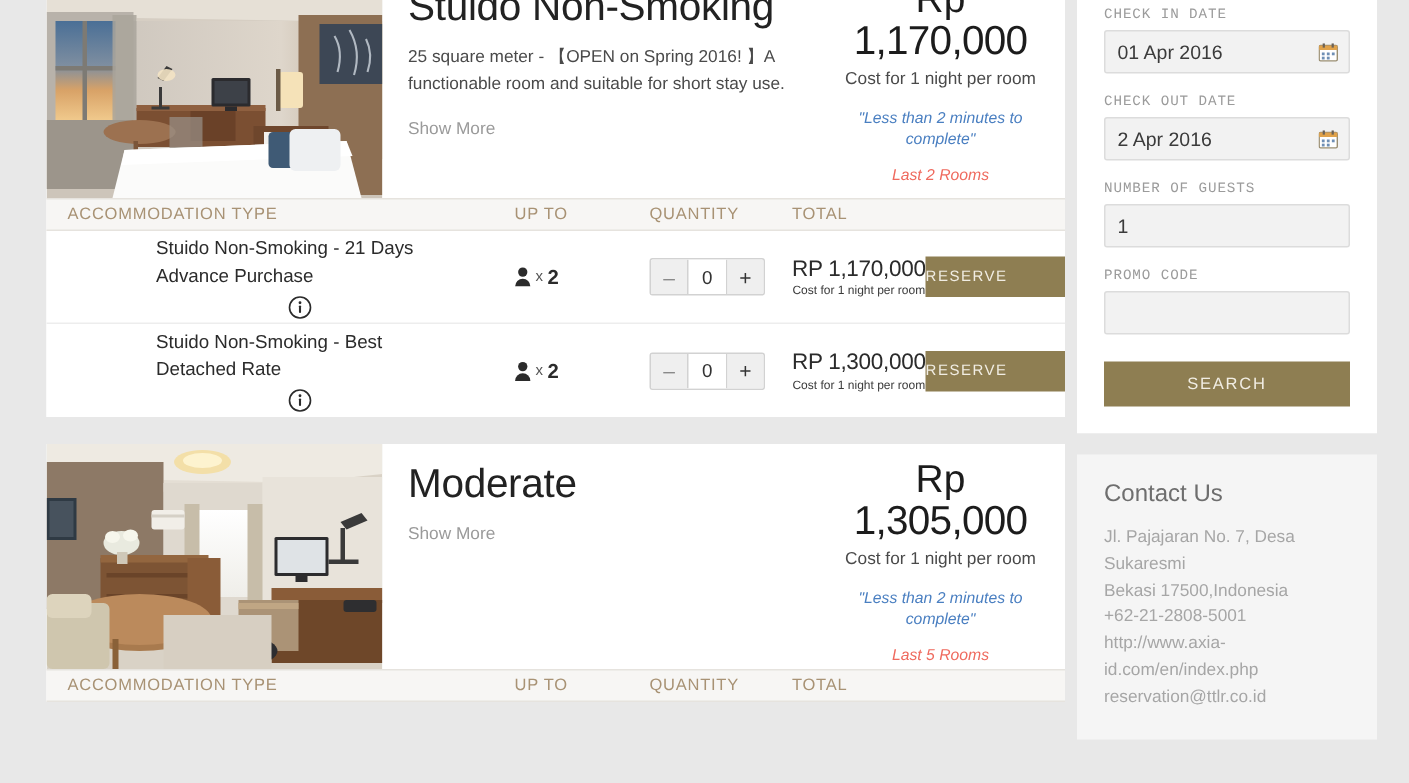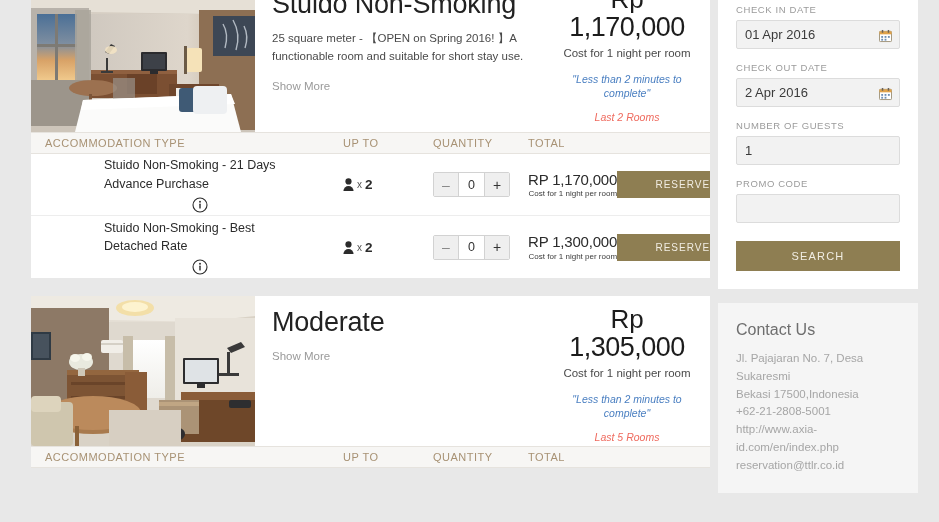--- a/index.html
+++ b/index.html
@@ -191,21 +191,21 @@
     border: none;
     border-left: 1px solid #d2d2d2;
     border-right: 1px solid #d2d2d2;
     text-align: center;
     font-size: 12.5px;
     color: #333;
     background: #fff;
     font-family: "Liberation Sans", sans-serif;
   }
 
-  .total-cell { text-align: right; }
+  .total-cell { text-align: center; }
   .total-amt {
     font-size: 15px;
     color: #2b2b2b;
     line-height: 1.15;
     letter-spacing: -0.2px;
     white-space: nowrap;
   }
   .total-sub {
     font-size: 8px;
     color: #3a3a3a;
@@ -215,41 +215,42 @@
 
   .reserve-btn {
     display: inline-block;
     background: #8e7e52;
     color: #f1ede3;
     border: none;
     font-size: 10px;
     letter-spacing: 1px;
     padding: 8px 0;
     width: 93px;
-    text-align: right;
+    text-align: left;
     cursor: pointer;
     font-family: "Liberation Sans", sans-serif;
   }
 
   
   .sidebar {
     position: absolute;
     left: 718px; top: 0;
     width: 200px;
   }
   .sb-panel {
     background: #ffffff;
     padding: 0 18px 18px 18px;
   }
   .sb-label {
     font-size: 9.5px;
     color: #9b9b9b;
     letter-spacing: 0.6px;
     margin-bottom: 5px;
     margin-top: 13px;
+    font-family: Liberation Mono, monospace;
   }
   .sb-label.first { margin-top: 0; padding-top: 4px; }
   .sb-field {
     position: relative;
     background: #f2f2f2;
     border: 1px solid #dcdcdc;
     border-radius: 2px;
     height: 29px;
     display: flex;
     align-items: center;

